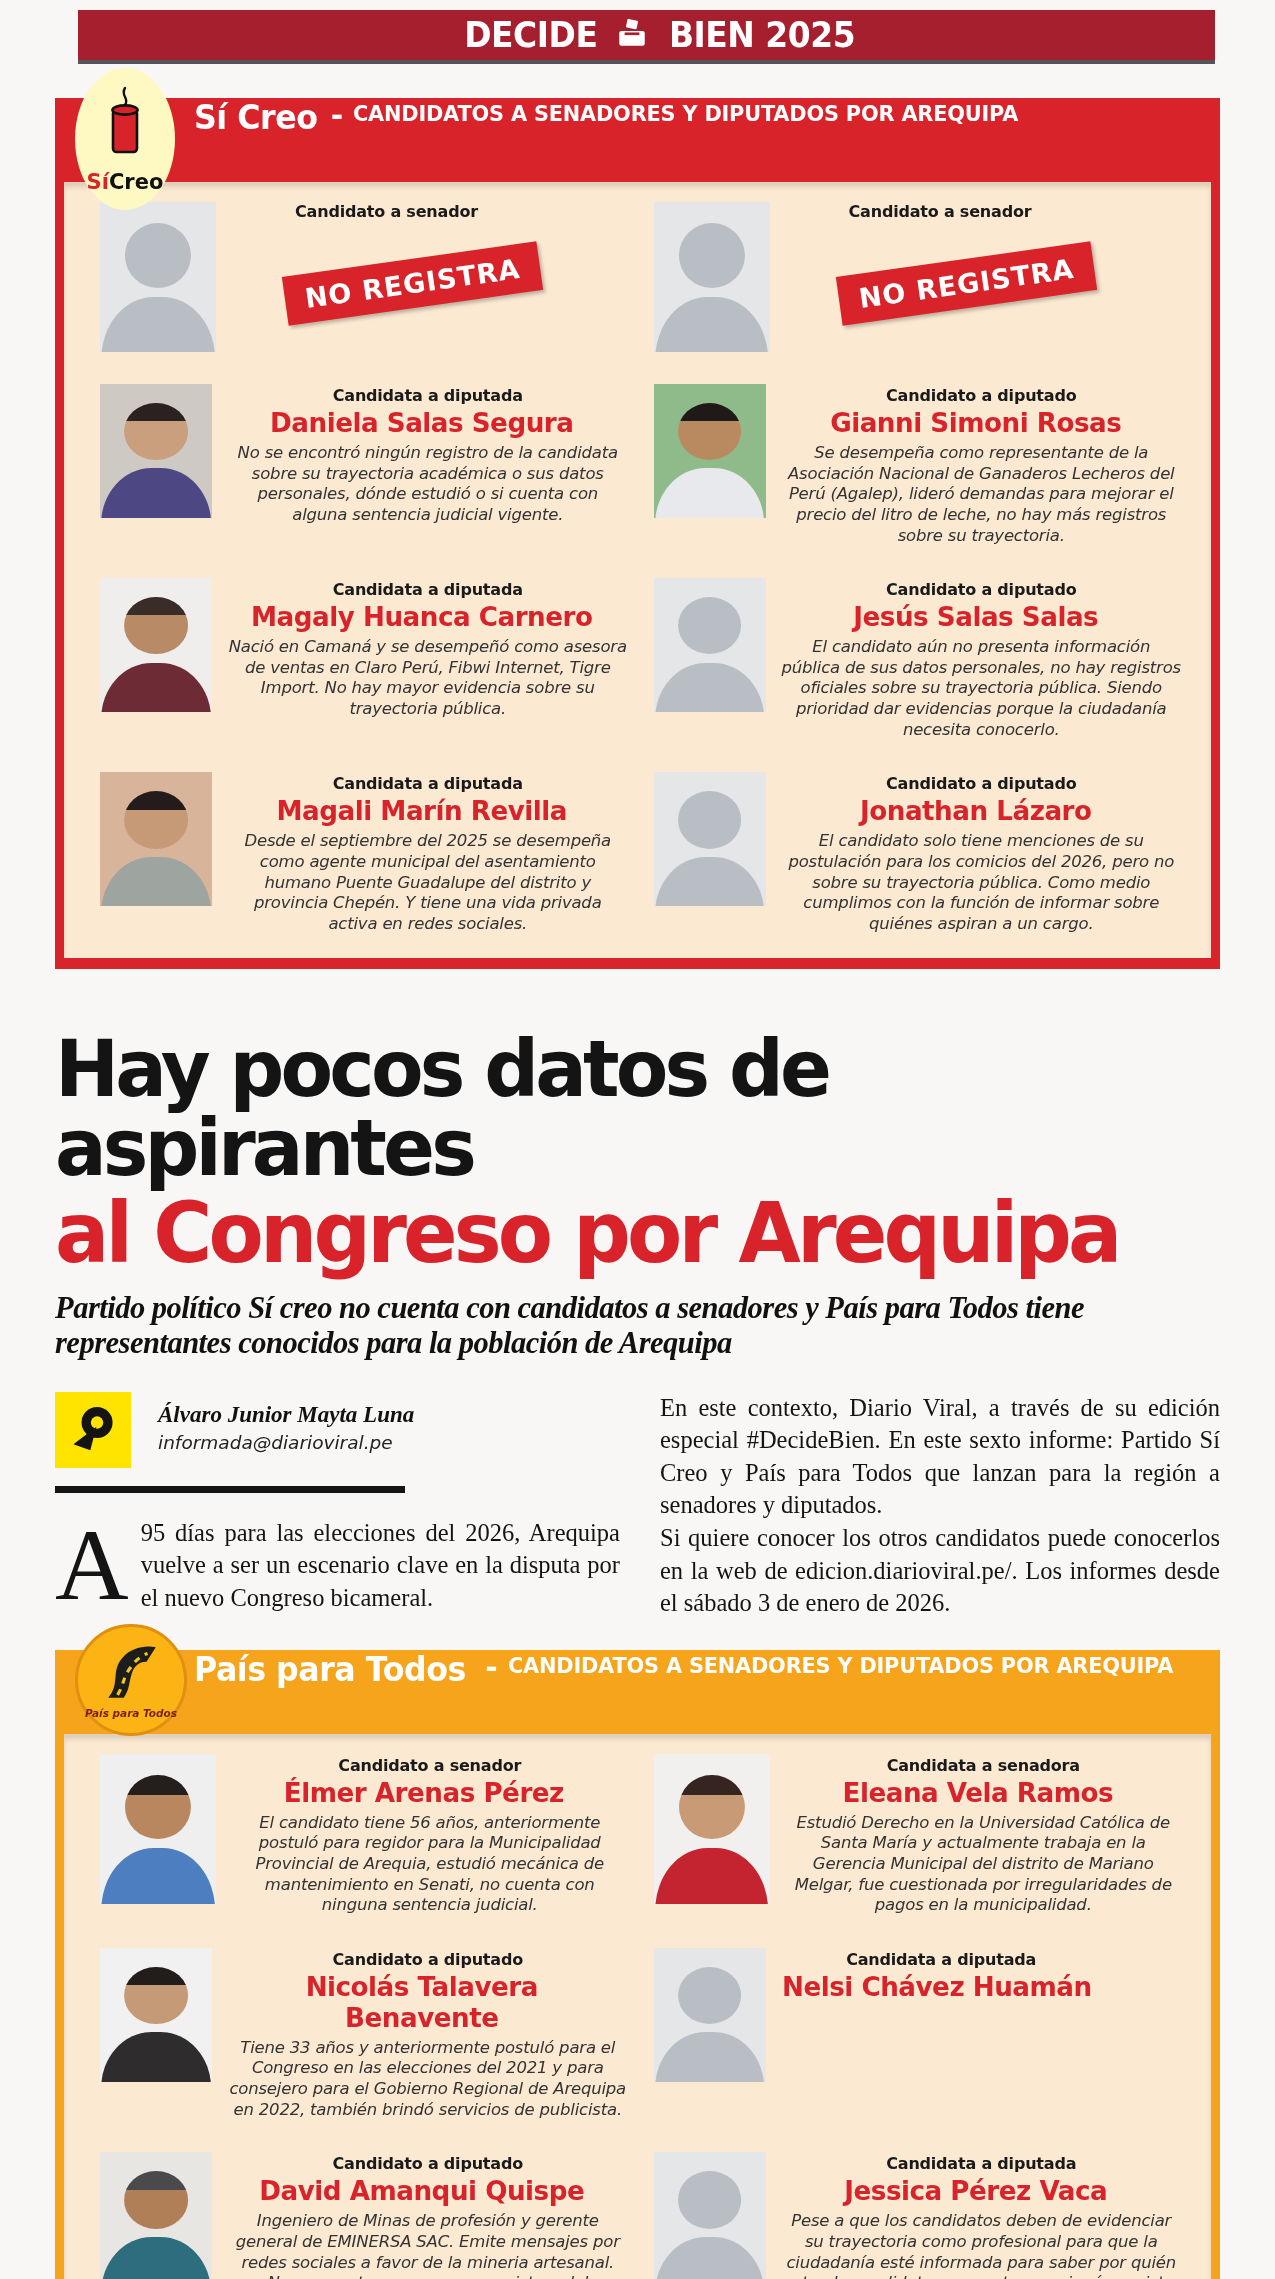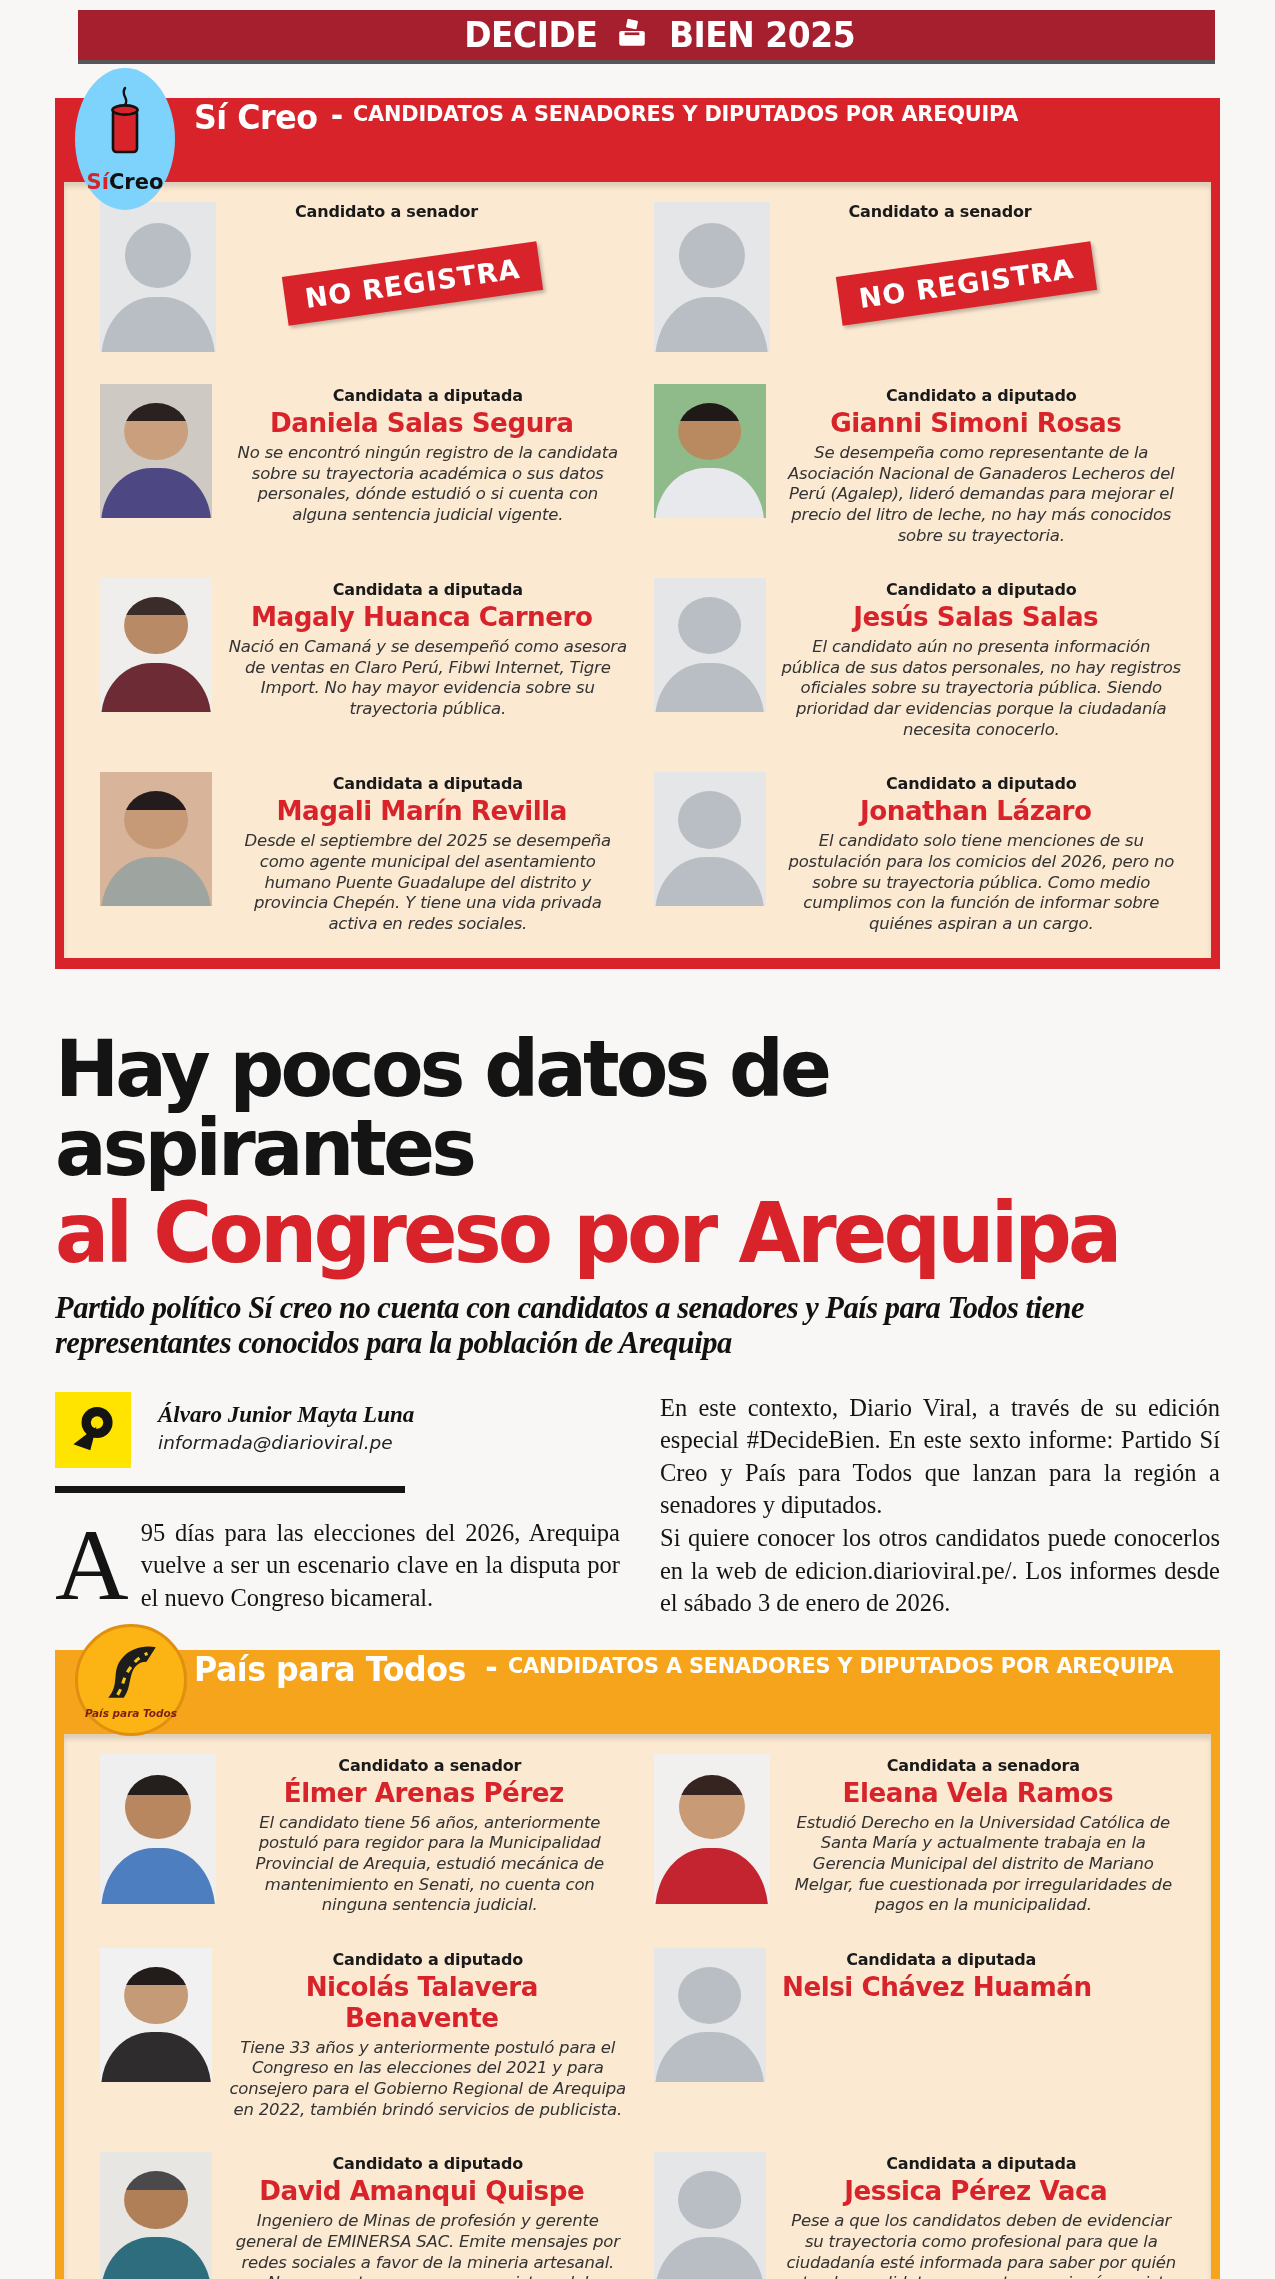--- a/index.html
+++ b/index.html
@@ -15,21 +15,21 @@
   
   .party { margin:34px 0 0 55px; width:1165px; position:relative; padding:0 9px 11px; }
   .party.si  { background:#D8232A; }
   .party.ppt { background:#F6A41B; margin-top:30px; }
   .party-header { height:84px; display:flex; align-items:flex-start; padding-left:130px; color:#fff; }
   .party-header .pname { font-size:33px; font-weight:bold; letter-spacing:-0.5px; transform:scaleX(.96); transform-origin:left; }
   .party-header .psep { font-size:30px; font-weight:bold; margin:0 10px 0 8px; }
   .party-header .psuffix { font-size:21.5px; font-weight:bold; letter-spacing:-0.2px; transform:scaleX(.97); transform-origin:left; padding-top:3px; }
   .party-body { background:#FBE9D2; padding:20px 30px 24px 36px; box-shadow:inset 0 5px 5px rgba(0,0,0,.12); }
 
-  .logo-circle { position:absolute; left:20px; top:-30px; width:100px; height:142px; background:#7dd3fc;
+  .logo-circle { position:absolute; left:20px; top:-30px; width:100px; height:142px; background:#fef9c3;
                  border-radius:50%; display:flex; flex-direction:column; align-items:center; justify-content:center; z-index:3; }
   .logo-circle.round { width:112px; height:112px; top:-26px; background:#FCB415; border:3px solid #e08f10; }
   .sicreo-word { font-size:21px; font-weight:bold; margin-top:2px; font-family:"DejaVu Sans",sans-serif; }
   .sicreo-word .si { color:#D8232A; } .sicreo-word .creo { color:#111; }
   .ppt-word { font-size:10.5px; font-weight:bold; font-style:italic; color:#7b1f16; margin-top:1px; }
 
   
   .cards { display:grid; grid-template-columns:1fr 1fr; column-gap:26px; row-gap:32px;text-align:center; }
   .card { display:flex; gap:16px; }
   .photo { width:112px; height:134px; flex:none; position:relative; overflow:hidden; background:var(--pbg,#e5e6e8); }
@@ -127,21 +127,21 @@
             <div class="cname">Daniela Salas Segura</div>
             <div class="bio">No se encontró ningún registro de la candidata sobre su trayectoria académica o sus datos personales, dónde estudió o si cuenta con alguna sentencia judicial vigente.</div>
           </div>
         </div>
 
         <div class="card">
           <div class="photo" style="--pbg: #8fbb8a; --phair: #1f1a18; --pskin: #b98a5f; --ptop: #e8e9ec;"></div>
           <div class="info">
             <div class="role">Candidato a diputado</div>
             <div class="cname">Gianni Simoni Rosas</div>
-            <div class="bio">Se desempeña como representante de la Asociación Nacional de Ganaderos Lecheros del Perú (Agalep), lideró demandas para mejorar el precio del litro de leche, no hay más conocidos sobre su trayectoria.</div>
+            <div class="bio">Se desempeña como representante de la Asociación Nacional de Ganaderos Lecheros del Perú (Agalep), lideró demandas para mejorar el precio del litro de leche, no hay más registros sobre su trayectoria.</div>
           </div>
         </div>
 
         <div class="card">
           <div class="photo" style="--pbg: #efeeec; --phair: #3a2c28; --pskin: #b98a66; --ptop: #6d2b35;"></div>
           <div class="info">
             <div class="role">Candidata a diputada</div>
             <div class="cname">Magaly Huanca Carnero</div>
             <div class="bio">Nació en Camaná y se desempeñó como asesora de ventas en Claro Perú, Fibwi Internet, Tigre Import. No hay mayor evidencia sobre su trayectoria pública.</div>
           </div>

